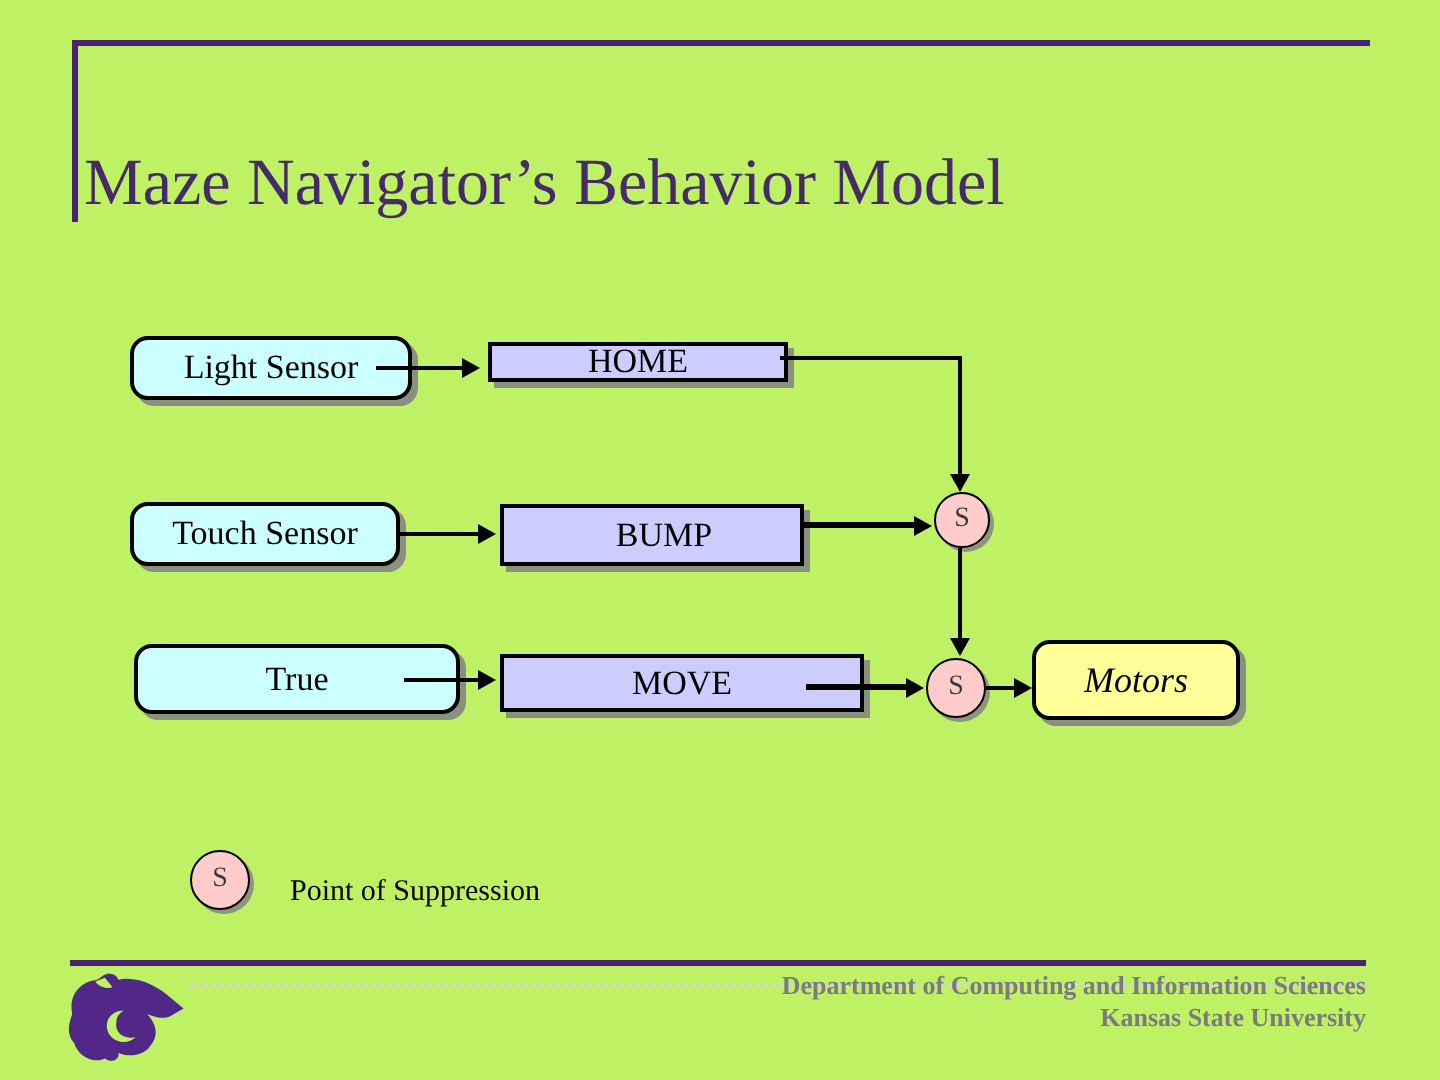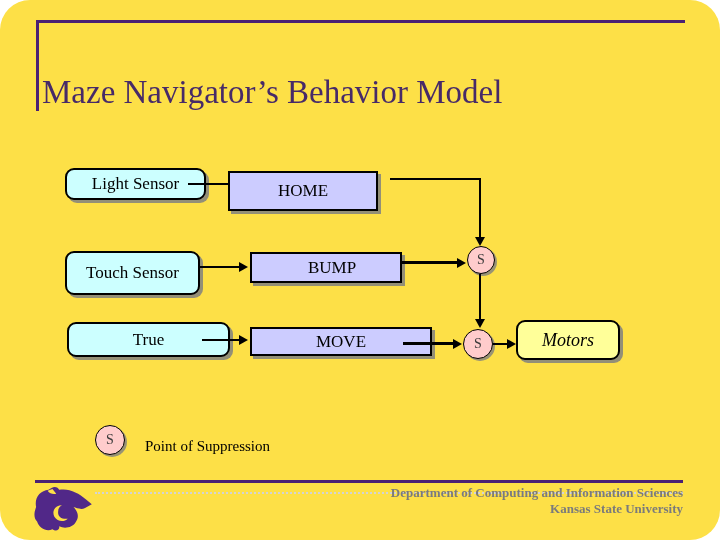--- a/index.html
+++ b/index.html
@@ -1,22 +1,21 @@
 <!DOCTYPE html>
 <html><head>
 <meta charset="utf-8">
 <style>
   html,body{margin:0;padding:0;background:#fff;}
   .slide{
     position:relative;
     width:720px;height:540px;
-    background:#fde047;
+    background:#bef264;
     overflow:hidden;
     font-family:"Liberation Serif","DejaVu Serif",serif;
-    border-radius:30px;
   }
   
   .top-border{position:absolute;left:36px;top:20px;width:649px;height:3px;background:#4b2173;}
   .left-border{position:absolute;left:36px;top:20px;width:3px;height:91px;background:#4b2173;}
   .title{
     position:absolute;left:42px;top:52px;width:640px;
     font-size:33px;color:#472a68;letter-spacing:0px;
     font-weight:normal;white-space:nowrap;
   }
   
@@ -57,27 +56,27 @@
 
 <div class="slide">
 
   <div class="top-border"></div>
   <div class="left-border"></div>
   <h1 class="title">Maze Navigator’s Behavior Model</h1>
 
   <div class="box sensor" style="left:65px;top:168px;width:141px;height:32px;">Light Sensor</div>
   <div class="hline" style="left:188px;top:183px;width:44px;height:2px;"></div>
   <div class="arrow-r" style="left:231px;top:179px;"></div>
-  <div class="box behavior" style="left:228px;top:171px;width:150px;height:40px;">HOME</div>
+  <div class="box behavior" style="left:244px;top:171px;width:150px;height:20px;">HOME</div>
 
   <div class="hline" style="left:390px;top:178px;width:91px;height:2px;"></div>
   <div class="vline" style="left:479px;top:178px;width:2px;height:61px;"></div>
   <div class="arrow-d" style="left:475px;top:237px;"></div>
 
-  <div class="box sensor" style="left:65px;top:251px;width:135px;height:44px;">Touch Sensor</div>
+  <div class="box sensor" style="left:65px;top:251px;width:135px;height:32px;">Touch Sensor</div>
   <div class="hline" style="left:200px;top:266px;width:40px;height:2px;"></div>
   <div class="arrow-r" style="left:239px;top:262px;"></div>
   <div class="box behavior" style="left:250px;top:252px;width:152px;height:31px;padding-left:12px;">BUMP</div>
   <div class="hline" style="left:402px;top:261px;width:55px;height:3px;"></div>
   <div class="arrow-r" style="left:457px;top:258px;"></div>
   <div class="snode" style="left:467px;top:246px;width:28px;height:28px;">S</div>
 
   <div class="vline" style="left:479px;top:274px;width:2px;height:46px;"></div>
   <div class="arrow-d" style="left:475px;top:319px;"></div>
 

